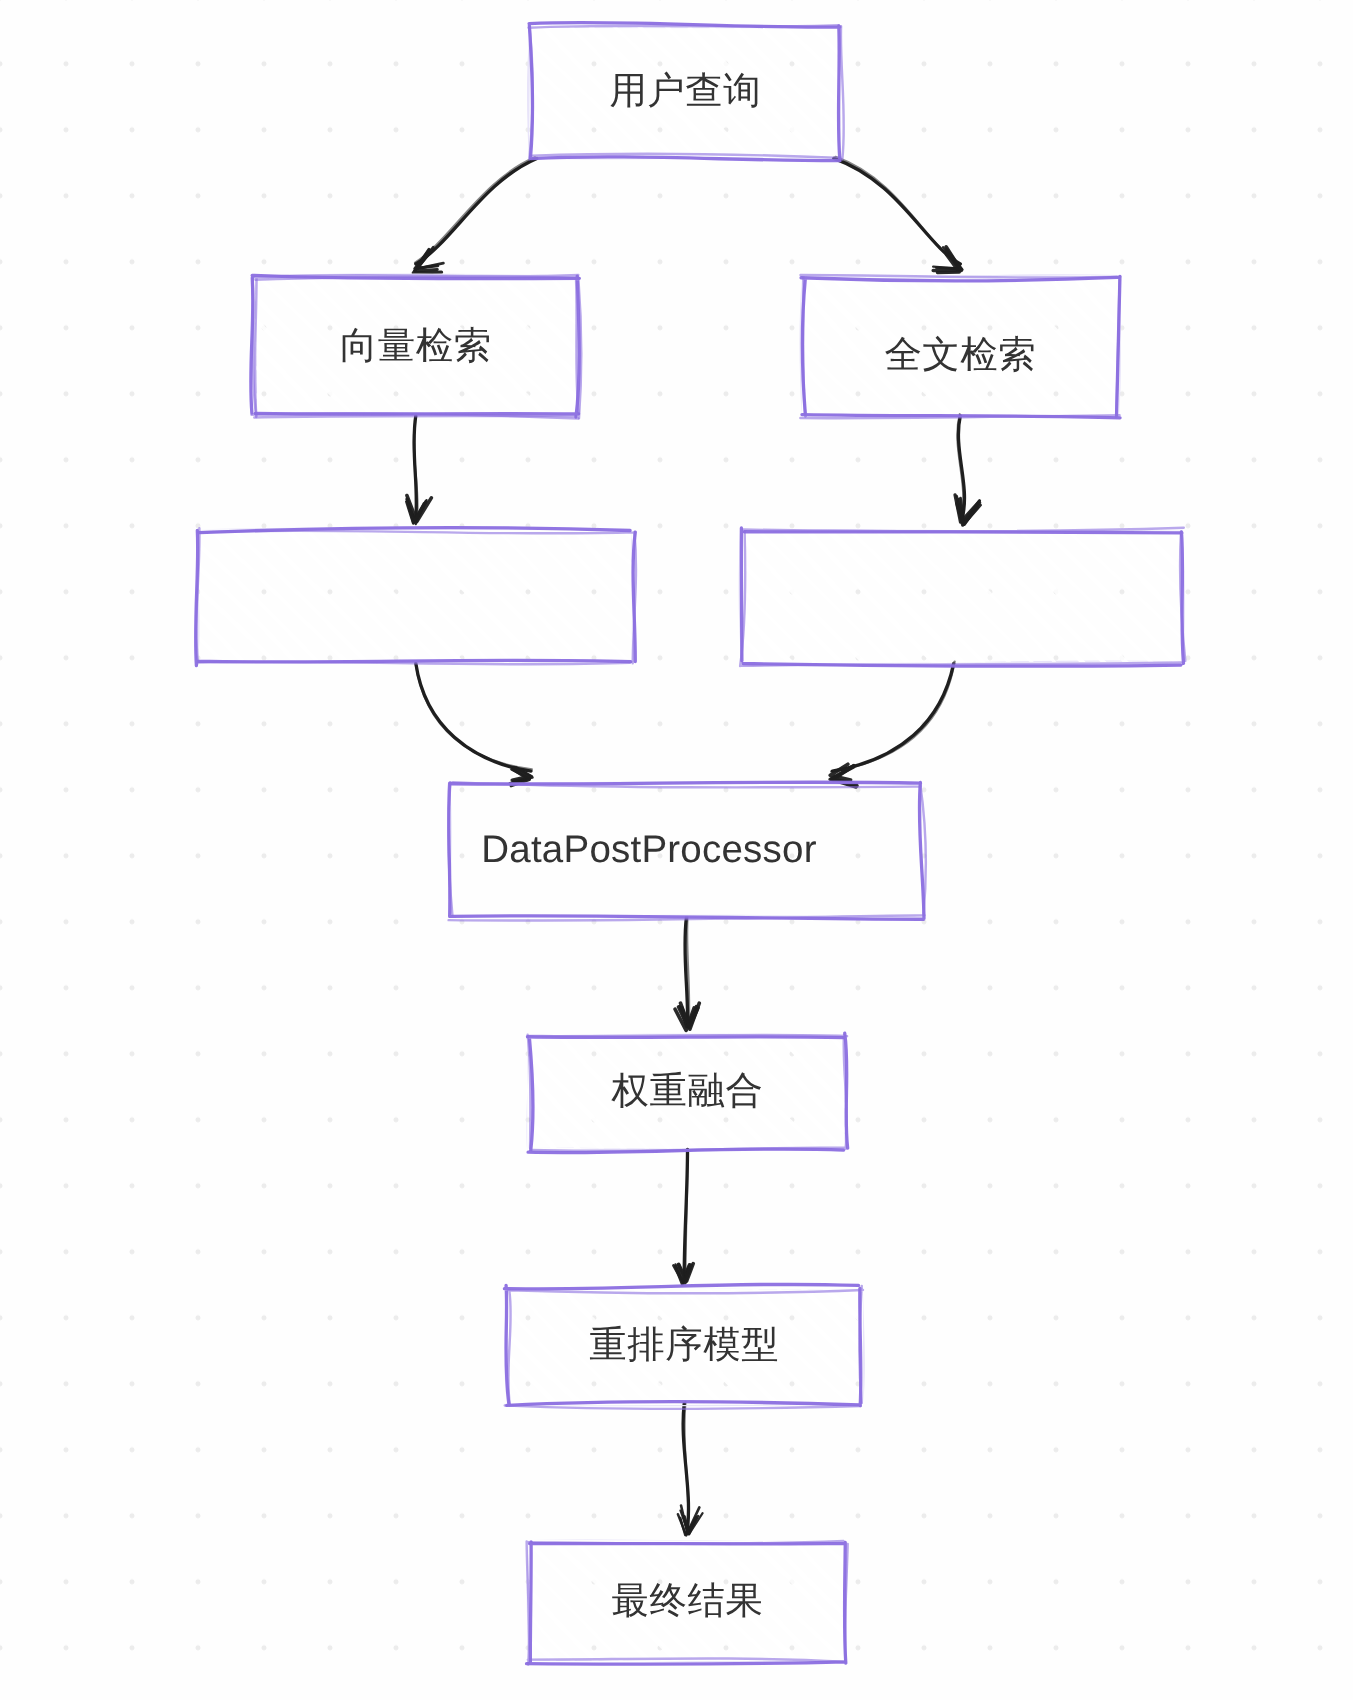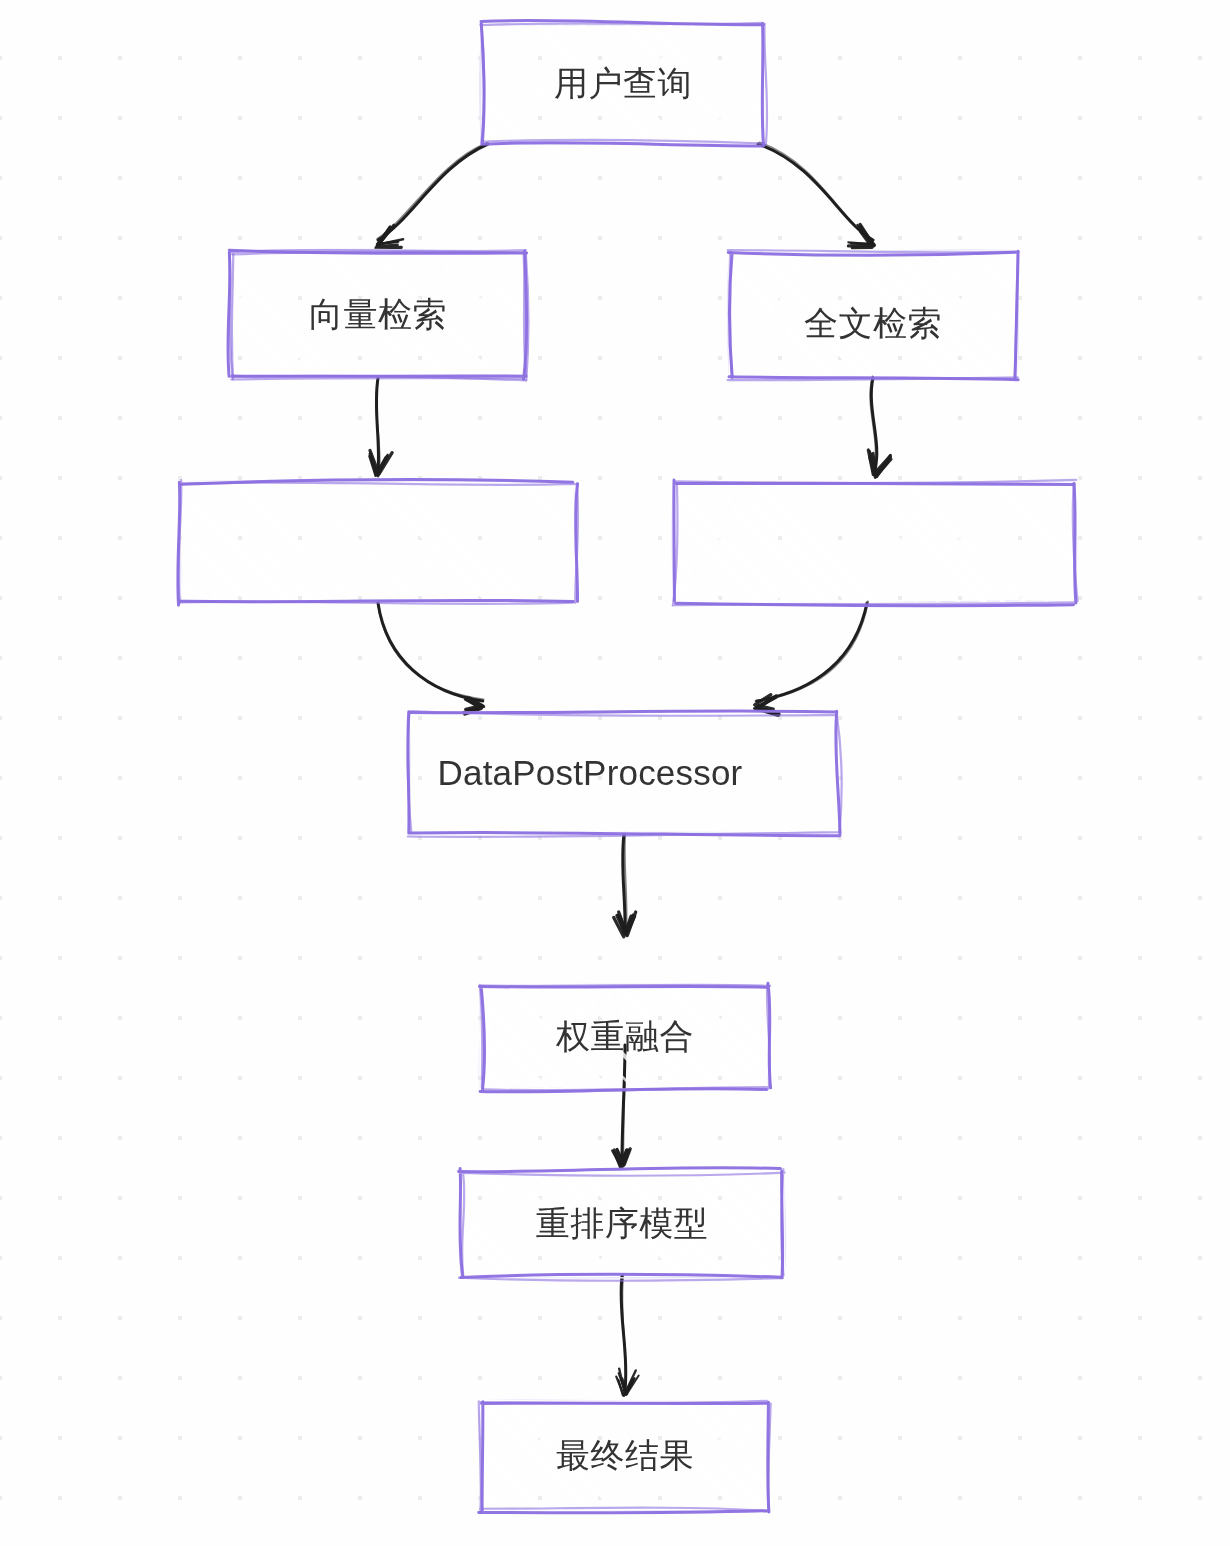--- a/index.html
+++ b/index.html
@@ -327,21 +327,21 @@
       <div class="node latin" style="left: 410px; top: 713px; width: 360px; height: 121px;">
         <svg class="nodesvg" width="456" height="149">
           <g transform="translate(14,14)">
             <path d="M 1.288903047278944 -0.1935272207453508 C 142.39131333248844 -3.4972525249408797, 295.2376397756718 -3.5631562124486806, 427.75399551482593 -1.132041930655037 M 427.80300163123894 -0.9971807951094495 C 424.9754973194727 39.65258423541048, 431.5717096851913 80.44107952138646, 428.35744052052377 120.86458182431039 M 427.8152008066025 119.98660049493732 C 289.2045910533036 117.84456768948984, 133.44596787133156 118.6499679445913, 0.6781509412816498 120.43644638137727 M -1.4595330950149954 120.88844477035498 C 0.19069571681818687 79.04269902694257, 2.793293747405192 39.05505403974421, -1.2459022994366953 -1.6991994020991026  Z" fill="#ecebfa" stroke="none"></path>
             <path d="M 0.27078580990004625 -0.5207917203757874 C 139.25801265021693 0.981262735520146, 287.70964797215987 -3.9413657183579014, 426.82714033193287 -1.091039370787814 M 426.69559228480585 -1.6780553098200146 C 423.53235556137577 38.03802302957327, 429.3634531782602 80.80677558799962, 429.98669103597604 121.94747882054536 M 429.65214243133187 122.70108385286345 C 288.7919899279345 122.8035299440024, 137.69253691677028 117.73043694695014, 0.8480034844242053 120.1034543045347 M -1.2094205253801404 120.1125660427439 C -0.19038719848282004 77.0467491595432, -3.624540619218974 39.63019353306395, -1.2427960866330174 -1.1232642643727662 " stroke="#8b6ee0" stroke-width="3" fill="none" stroke-linecap="round" opacity="0.95"></path>
             <path d="M 1.5933509846186968 -1.9922912594826387 C 142.05688153715658 4.16911398145422, 295.1180005914429 2.9582894698392086, 427.1684075959811 2.03025508142554 M 426.4386997227737 -1.2756456726582934 C 432.01615807618396 37.03864235558018, 433.08641846672555 79.60102474439006, 429.522784759534 118.68085837377275 M 430.3661297821282 119.0751191142365 C 290.56485429302643 121.11673074578155, 139.7555636134593 125.35659469300164, -2.1960198758151477 123.50741689443002 M 1.244869615437868 118.4972629547572 C -2.26991359878048 81.02690408531247, -3.535522319180668 33.760704833994005, -0.5016283576849981 -1.907956695234383 " stroke="#8b6ee0" stroke-width="2.2" fill="none" stroke-linecap="round" opacity="0.6"></path>
           </g>
         </svg>
         <span class="nlabel">DataPostProcessor</span>
       </div>
-      <div class="node" style="left: 481px; top: 941px; width: 288px; height: 104px; margin-top: 44px;">
+      <div class="node" style="left: 481px; top: 941px; width: 288px; height: 104px;">
         <svg class="nodesvg" width="316" height="132">
           <g transform="translate(14,14)">
             <path d="M 1.0116966500932802 0.643014336956206 C 96.26245918127265 -2.1299842242477385, 196.729382000732 -0.9870976661365003, 290.1238416691887 -0.3058229437590684 M 287.58294453703934 1.696228649046379 C 287.1875133502183 38.60605334337525, 289.58215696324135 72.66834966427477, 286.42632565527515 103.60895041311576 M 289.7993489284065 105.1159234062377 C 193.2709245089157 106.3064737760939, 96.59386145713822 103.0051968809409, -0.2682787886207359 101.85426797869349 M -1.7558409688788659 106.01838897663093 C -3.944626276312688 75.10198860074298, 0.17101582736848675 36.383152979975165, -1.7154680726656077 0.8537758722220438  Z" fill="#e8e4f9" stroke="none"></path>
             <clipPath id="clip-weight_fusion">
               <rect x="1" y="1" width="286" height="102"></rect>
             </clipPath>
             <g clip-path="url(#clip-weight_fusion)">
               <path d="M -0.5443340530825471 80.04585158850338 Q 13.020390469823214 88.42437917083706 23.640491040488932 104.33782839907232" stroke="#ffffff" stroke-width="4.64" stroke-linecap="round" fill="none" opacity="0.95"></path>
               <path d="M 2.1120202562827712 58.186920881591234 Q 23.16278250872287 84.05747718017432 46.091812046520324 104.65028727201293" stroke="#ffffff" stroke-width="3.73" stroke-linecap="round" fill="none" opacity="0.98"></path>
               <path d="M 1.6769343634028617 35.73307859908467 Q 30.20187826627022 72.06116372698972 65.75343540415794 102.45308542295969" stroke="#ffffff" stroke-width="4.52" stroke-linecap="round" fill="none" opacity="0.94"></path>

